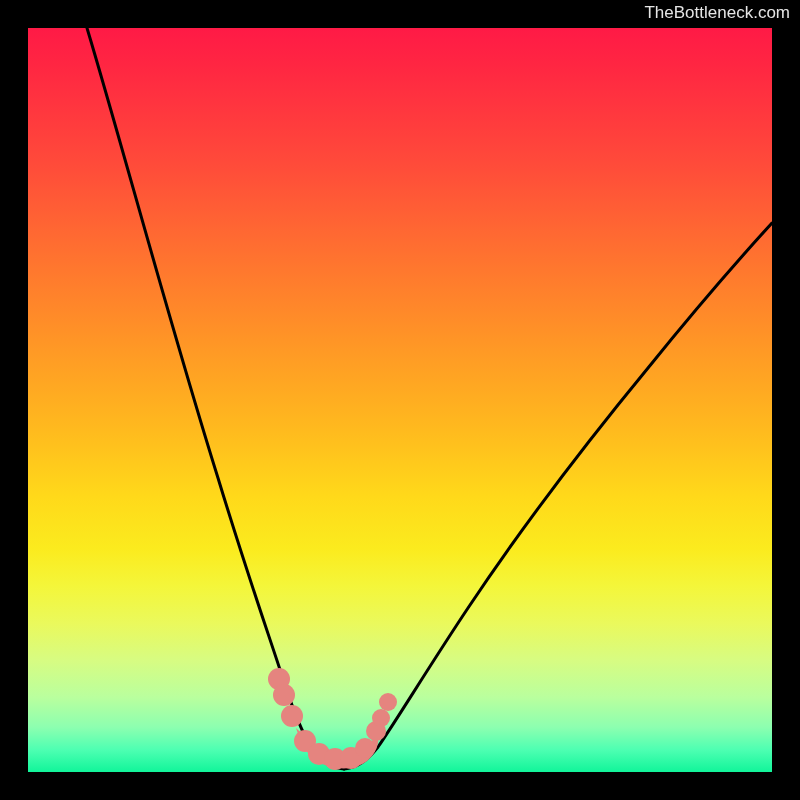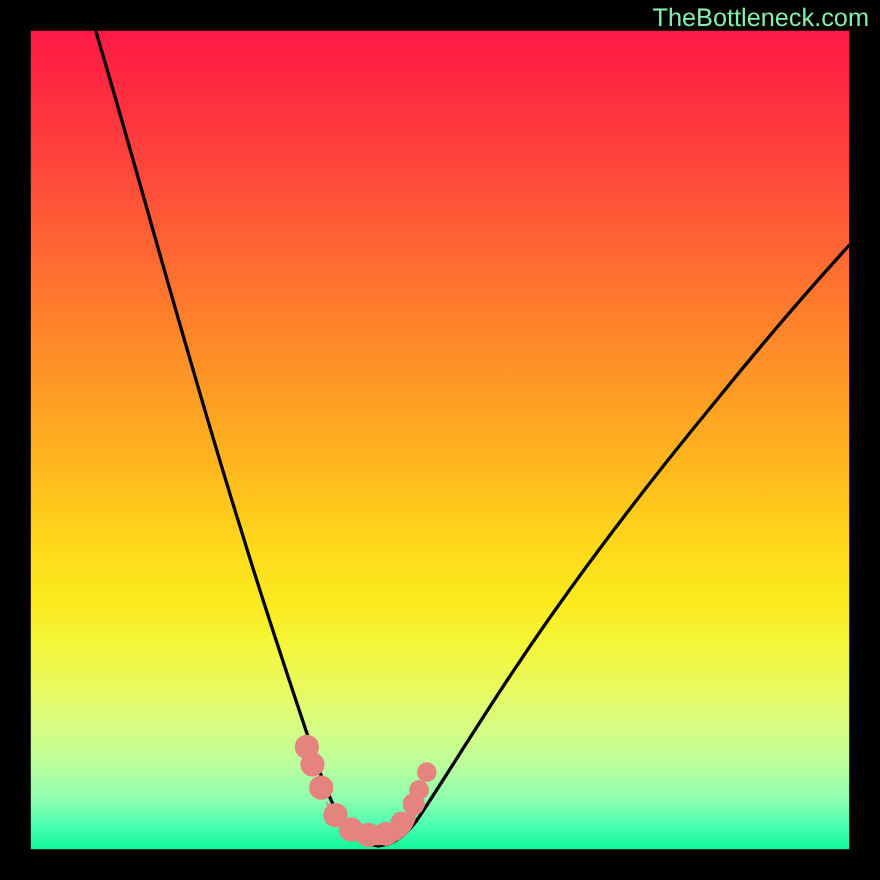--- a/index.html
+++ b/index.html
@@ -45,22 +45,22 @@
     left: 0;
     top: 0;
     width: 744px;
     height: 744px;
     pointer-events: none;
   }
   .watermark {
     position: absolute;
     top: 3px;
     right: 10px;
-    color: #86efac;
-    font-size: 23px;
+    color: #e5e5e5;
+    font-size: 17px;
     letter-spacing: 0px;
     font-weight: 500;
   }
 </style>
 </head>
 <body>
 
 <div class="frame">
   <div class="plot">
     <svg class="curves" viewBox="0 0 744 744" preserveAspectRatio="none">

